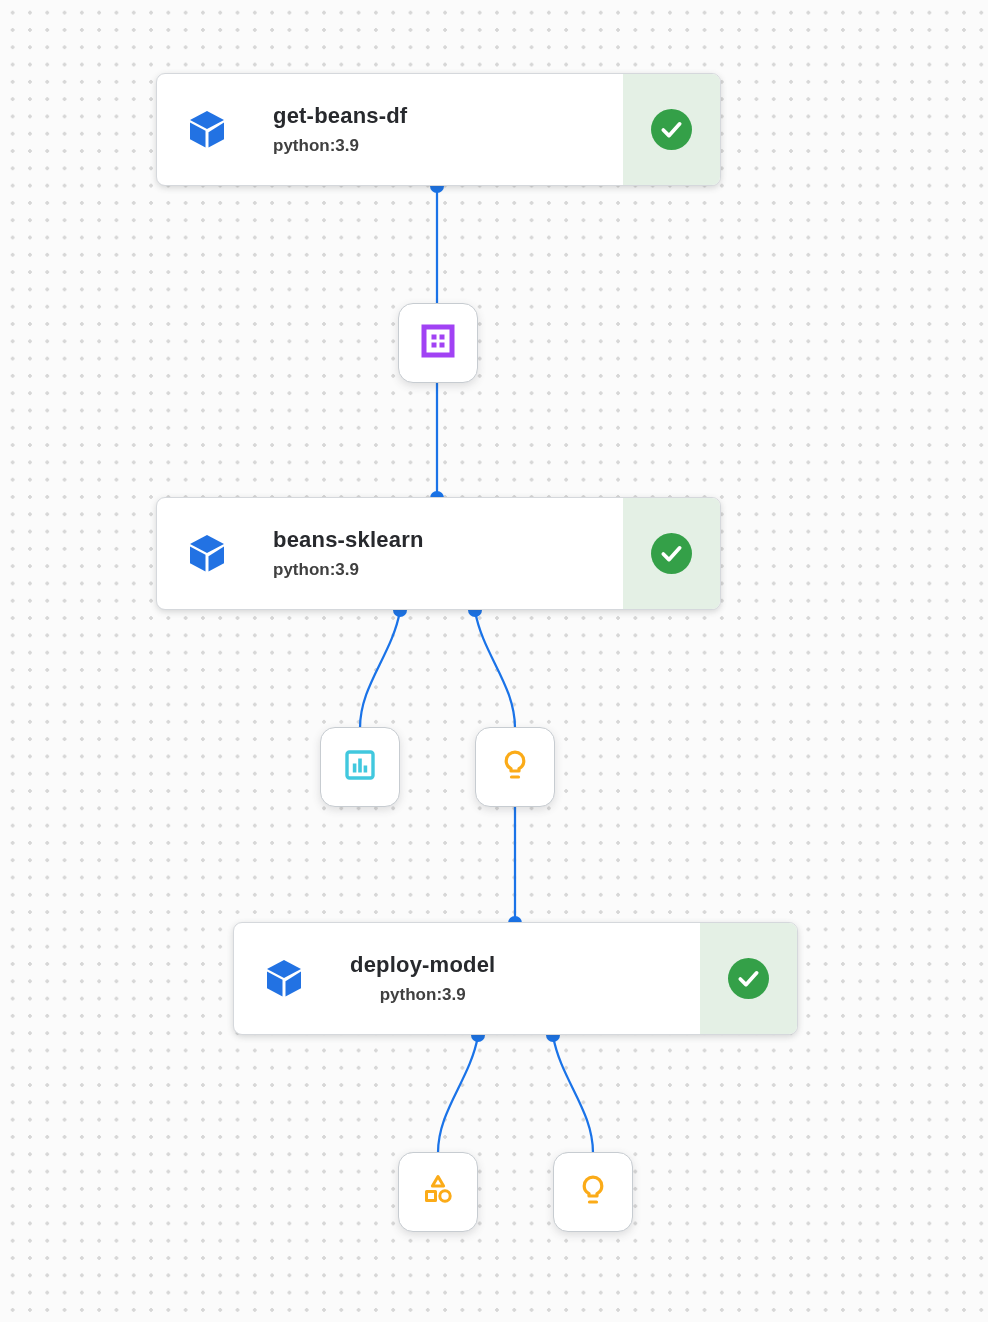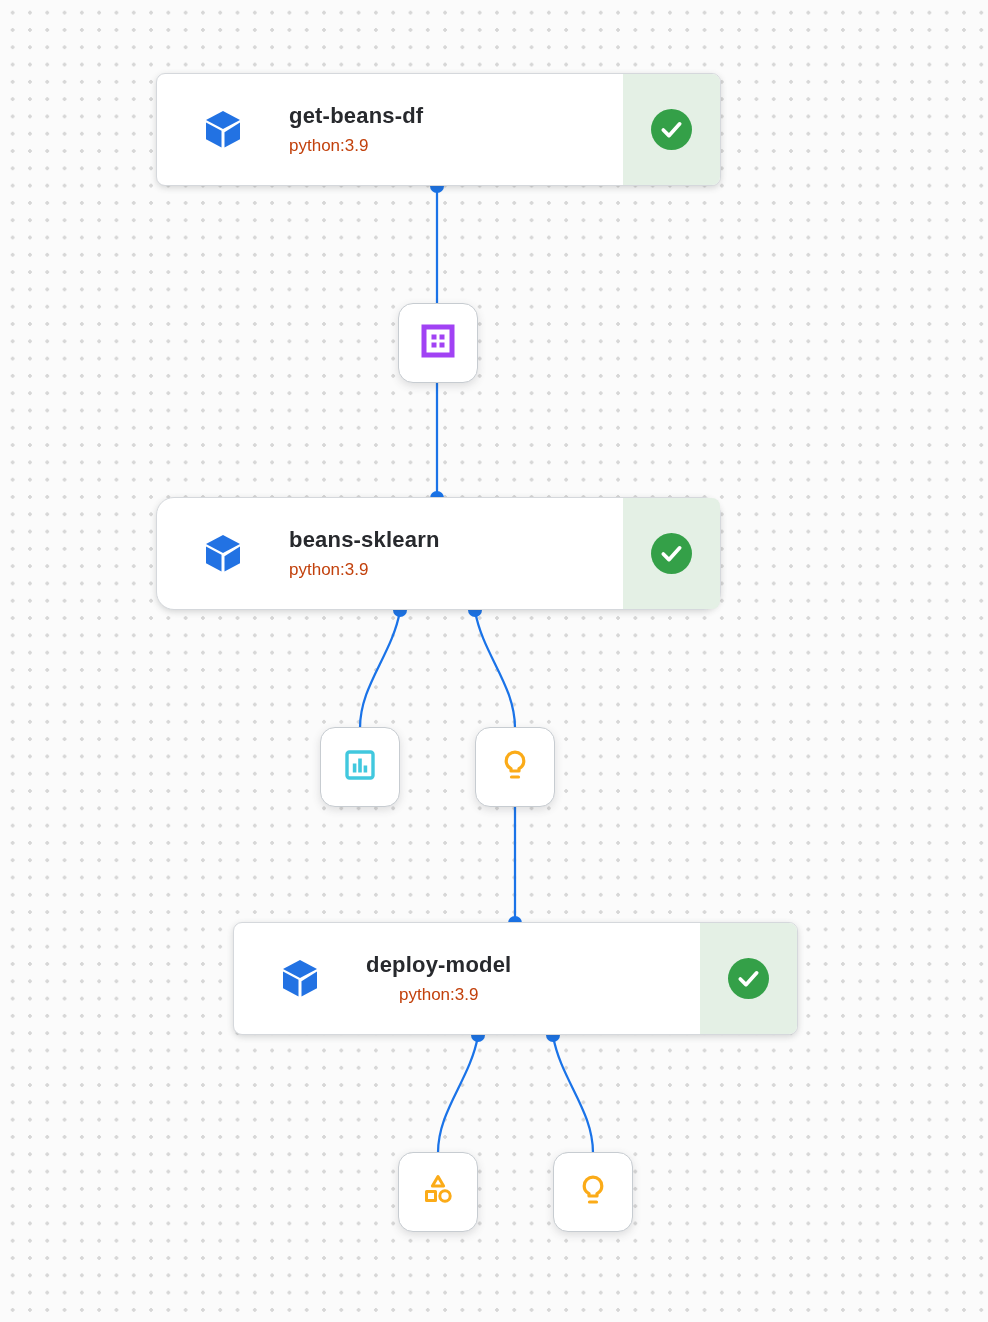--- a/index.html
+++ b/index.html
@@ -22,30 +22,29 @@
 
   .node {
     position:absolute; width:565px; height:113px;
     background:#ffffff;
     border:1px solid #d5d8dc;
     border-radius:9px;
     box-shadow:0 2px 6px rgba(60,64,67,0.20);
     display:flex; align-items:center;
     box-sizing:border-box;
     cursor:pointer;
-    padding-left:16px;
   }
   .node-1 { left:156px; top:73px; }
-  .node-2 { left:156px; top:497px;border-radius:18px; }
+  .node-2 { left:156px; top:497px; }
   .node-3 { left:233px; top:922px;text-align:center; }
 
   .node .cube { margin-left:26px; width:48px; height:48px; flex:0 0 auto; }
   .node-text { margin-left:42px; display:flex; flex-direction:column; gap:7px; }
   .node-title { font-size:22px; font-weight:700; color:#27292d; letter-spacing:0.2px; }
-  .node-subtitle { font-size:17px; font-weight:400; color:#c2410c; }
+  .node-subtitle { font-size:17px; font-weight:700; color:#404040; }
 
   .status-panel {
     position:absolute; right:0; top:0; bottom:0; width:97px;
     background:#e4f0e5;
     border-radius:0 8px 8px 0;
     display:flex; align-items:center; justify-content:center;
   }
   .check-icon { width:41px; height:41px; }
 
   .artifact {

